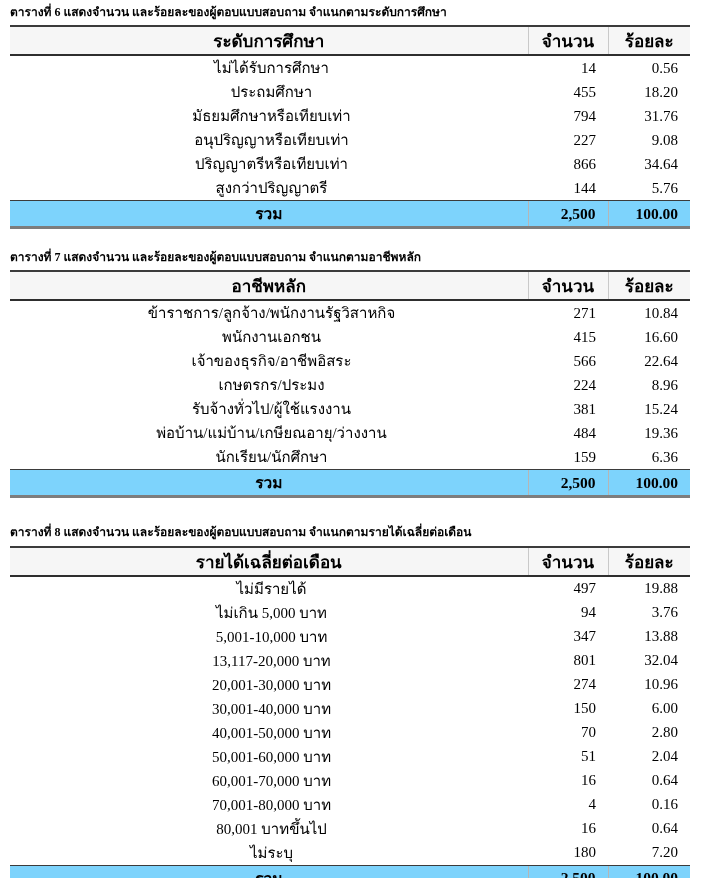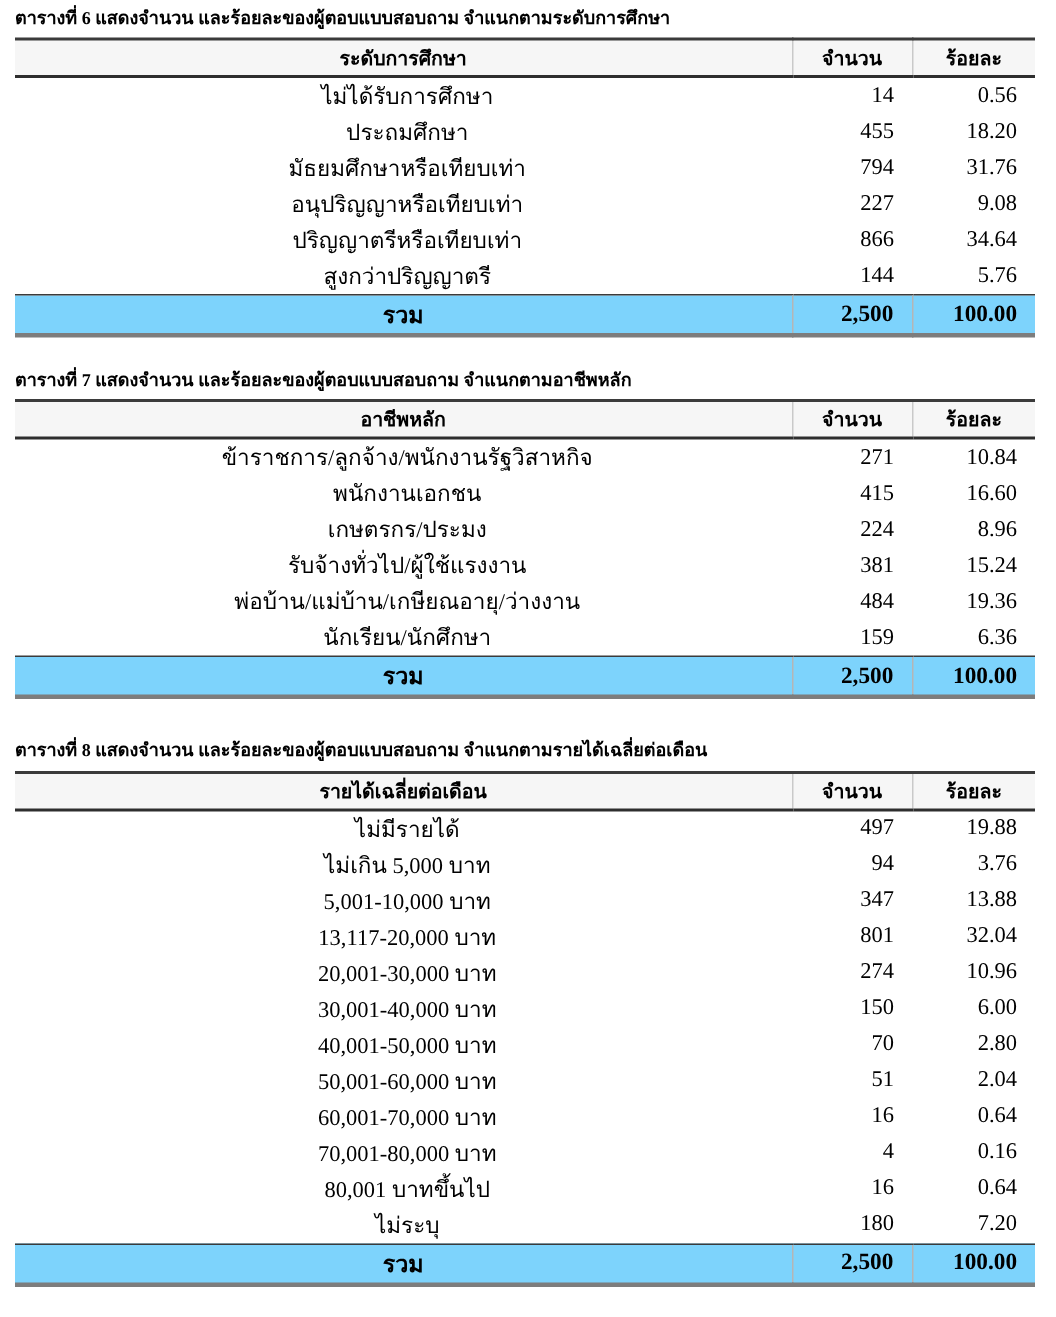--- a/index.html
+++ b/index.html
@@ -27,21 +27,21 @@
     width: 100%;
     border-collapse: collapse;
     table-layout: fixed;
     border-top: 2px solid #3b3b3b;
     border-bottom: 3px solid #7d7d7d;
   }
   thead th {
     background: #f6f6f6;
     border-bottom: 2px solid #2e2e2e;
     font-weight: 700;
-    font-size: 13px;
+    font-size: 17px;
     height: 25px;
     padding: 0;
     vertical-align: middle;
   }
   thead th + th { border-left: 1px solid #c9c9c9; }
 
   tbody td {
     height: 23.7px;
     font-size: 15px;
     padding: 0;
@@ -139,20 +139,25 @@
             <td class="c1">ข้าราชการ/ลูกจ้าง/พนักงานรัฐวิสาหกิจ</td>
             <td class="c2">271</td>
             <td class="c3">10.84</td>
           </tr>
           <tr>
             <td class="c1">พนักงานเอกชน</td>
             <td class="c2">415</td>
             <td class="c3">16.60</td>
           </tr>
           <tr>
+            <td class="c1">เจ้าของธุรกิจ/อาชีพอิสระ</td>
+            <td class="c2">566</td>
+            <td class="c3">22.64</td>
+          </tr>
+          <tr>
             <td class="c1">เกษตรกร/ประมง</td>
             <td class="c2">224</td>
             <td class="c3">8.96</td>
           </tr>
           <tr>
             <td class="c1">รับจ้างทั่วไป/ผู้ใช้แรงงาน</td>
             <td class="c2">381</td>
             <td class="c3">15.24</td>
           </tr>
           <tr>

